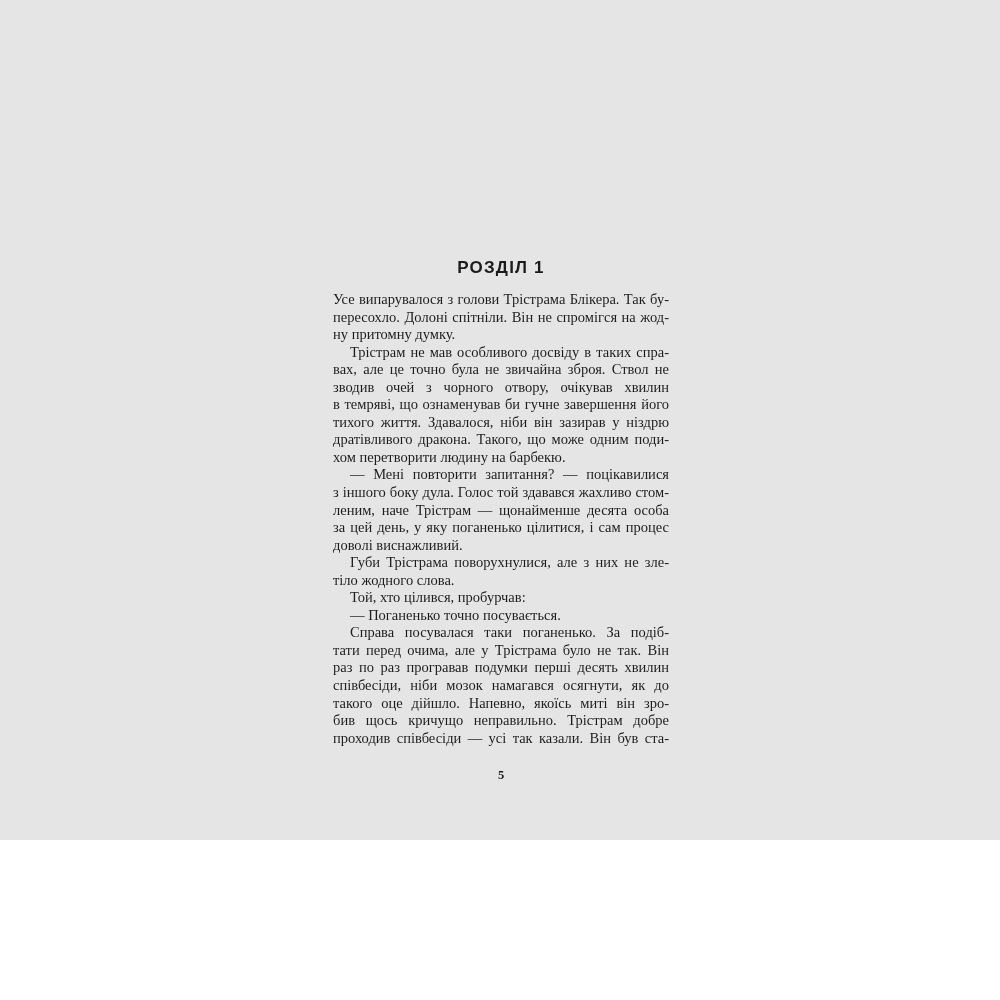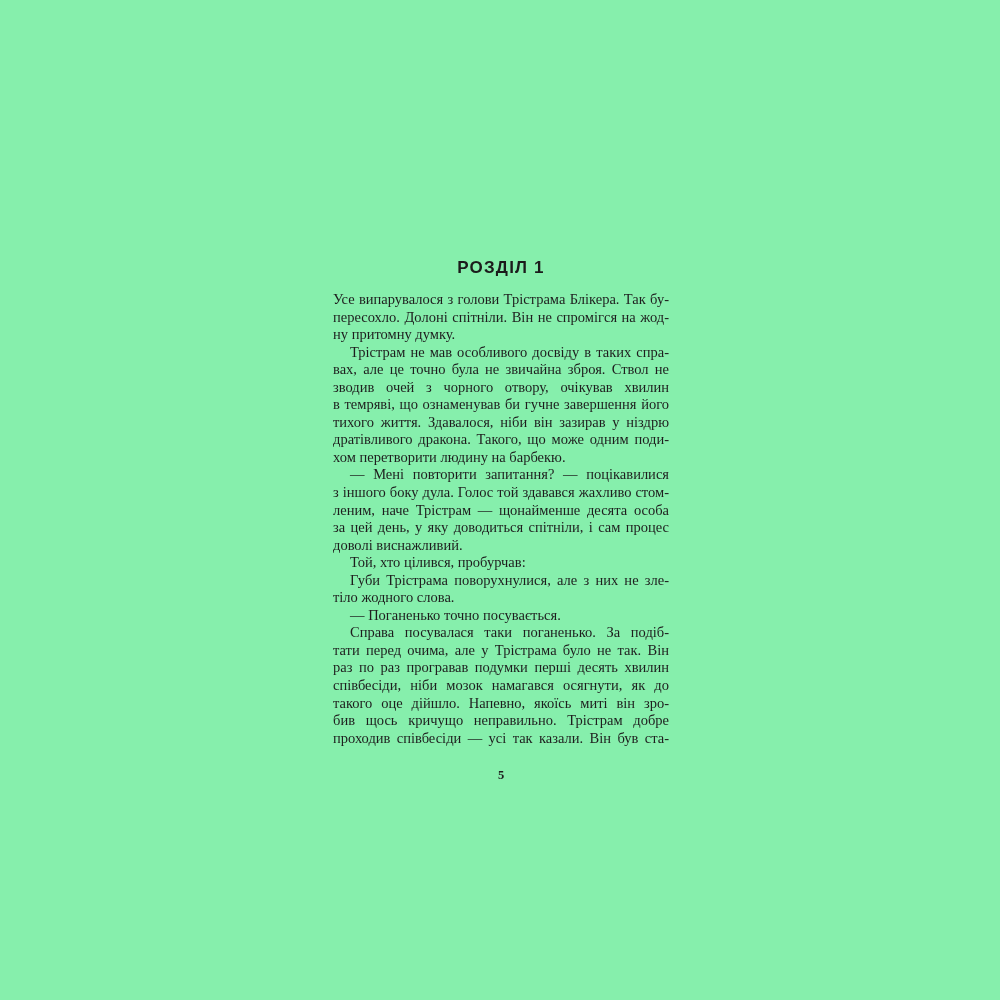--- a/index.html
+++ b/index.html
@@ -6,22 +6,22 @@
     margin: 0;
     padding: 0;
     width: 1000px;
     height: 1000px;
     background: #ffffff;
     overflow: hidden;
   }
   .page {
     position: relative;
     width: 1000px;
-    height: 1000px;
-    background: #86efac;
+    height: 840px;
+    background: #e5e5e5;
   }
   .content {
     position: absolute;
     left: 333px;
     top: 258px;
     width: 336px;
   }
   .chapter-title {
     margin: 0 0 14px 0;
     font-family: "Liberation Sans", sans-serif;
@@ -75,29 +75,29 @@
           <div class="line">зводив очей з чорного отвору, очікував хвилин</div>
           <div class="line">в темряві, що ознаменував би гучне завершення його</div>
           <div class="line">тихого життя. Здавалося, ніби він зазирав у ніздрю</div>
           <div class="line">дратівливого дракона. Такого, що може одним поди-</div>
           <div class="line last">хом перетворити людину на барбекю.</div>
         </div>
         <div class="paragraph indent">
           <div class="line">— Мені повторити запитання? — поцікавилися</div>
           <div class="line">з іншого боку дула. Голос той здавався жахливо стом-</div>
           <div class="line">леним, наче Трістрам — щонайменше десята особа</div>
-          <div class="line">за цей день, у яку доводиться спітніли, і сам процес</div>
+          <div class="line">за цей день, у яку поганенько цілитися, і сам процес</div>
           <div class="line last">доволі виснажливий.</div>
-        </div>
-        <div class="paragraph indent">
-          <div class="line last">Той, хто цілився, пробурчав:</div>
         </div>
         <div class="paragraph indent">
           <div class="line">Губи Трістрама поворухнулися, але з них не зле-</div>
           <div class="line last">тіло жодного слова.</div>
+        </div>
+        <div class="paragraph indent">
+          <div class="line last">Той, хто цілився, пробурчав:</div>
         </div>
         <div class="paragraph indent">
           <div class="line last">— Поганенько точно посувається.</div>
         </div>
         <div class="paragraph indent">
           <div class="line">Справа посувалася таки поганенько. За подіб-</div>
           <div class="line">тати перед очима, але у Трістрама було не так. Він</div>
           <div class="line">раз по раз програвав подумки перші десять хвилин</div>
           <div class="line">співбесіди, ніби мозок намагався осягнути, як до</div>
           <div class="line">такого оце дійшло. Напевно, якоїсь миті він зро-</div>

